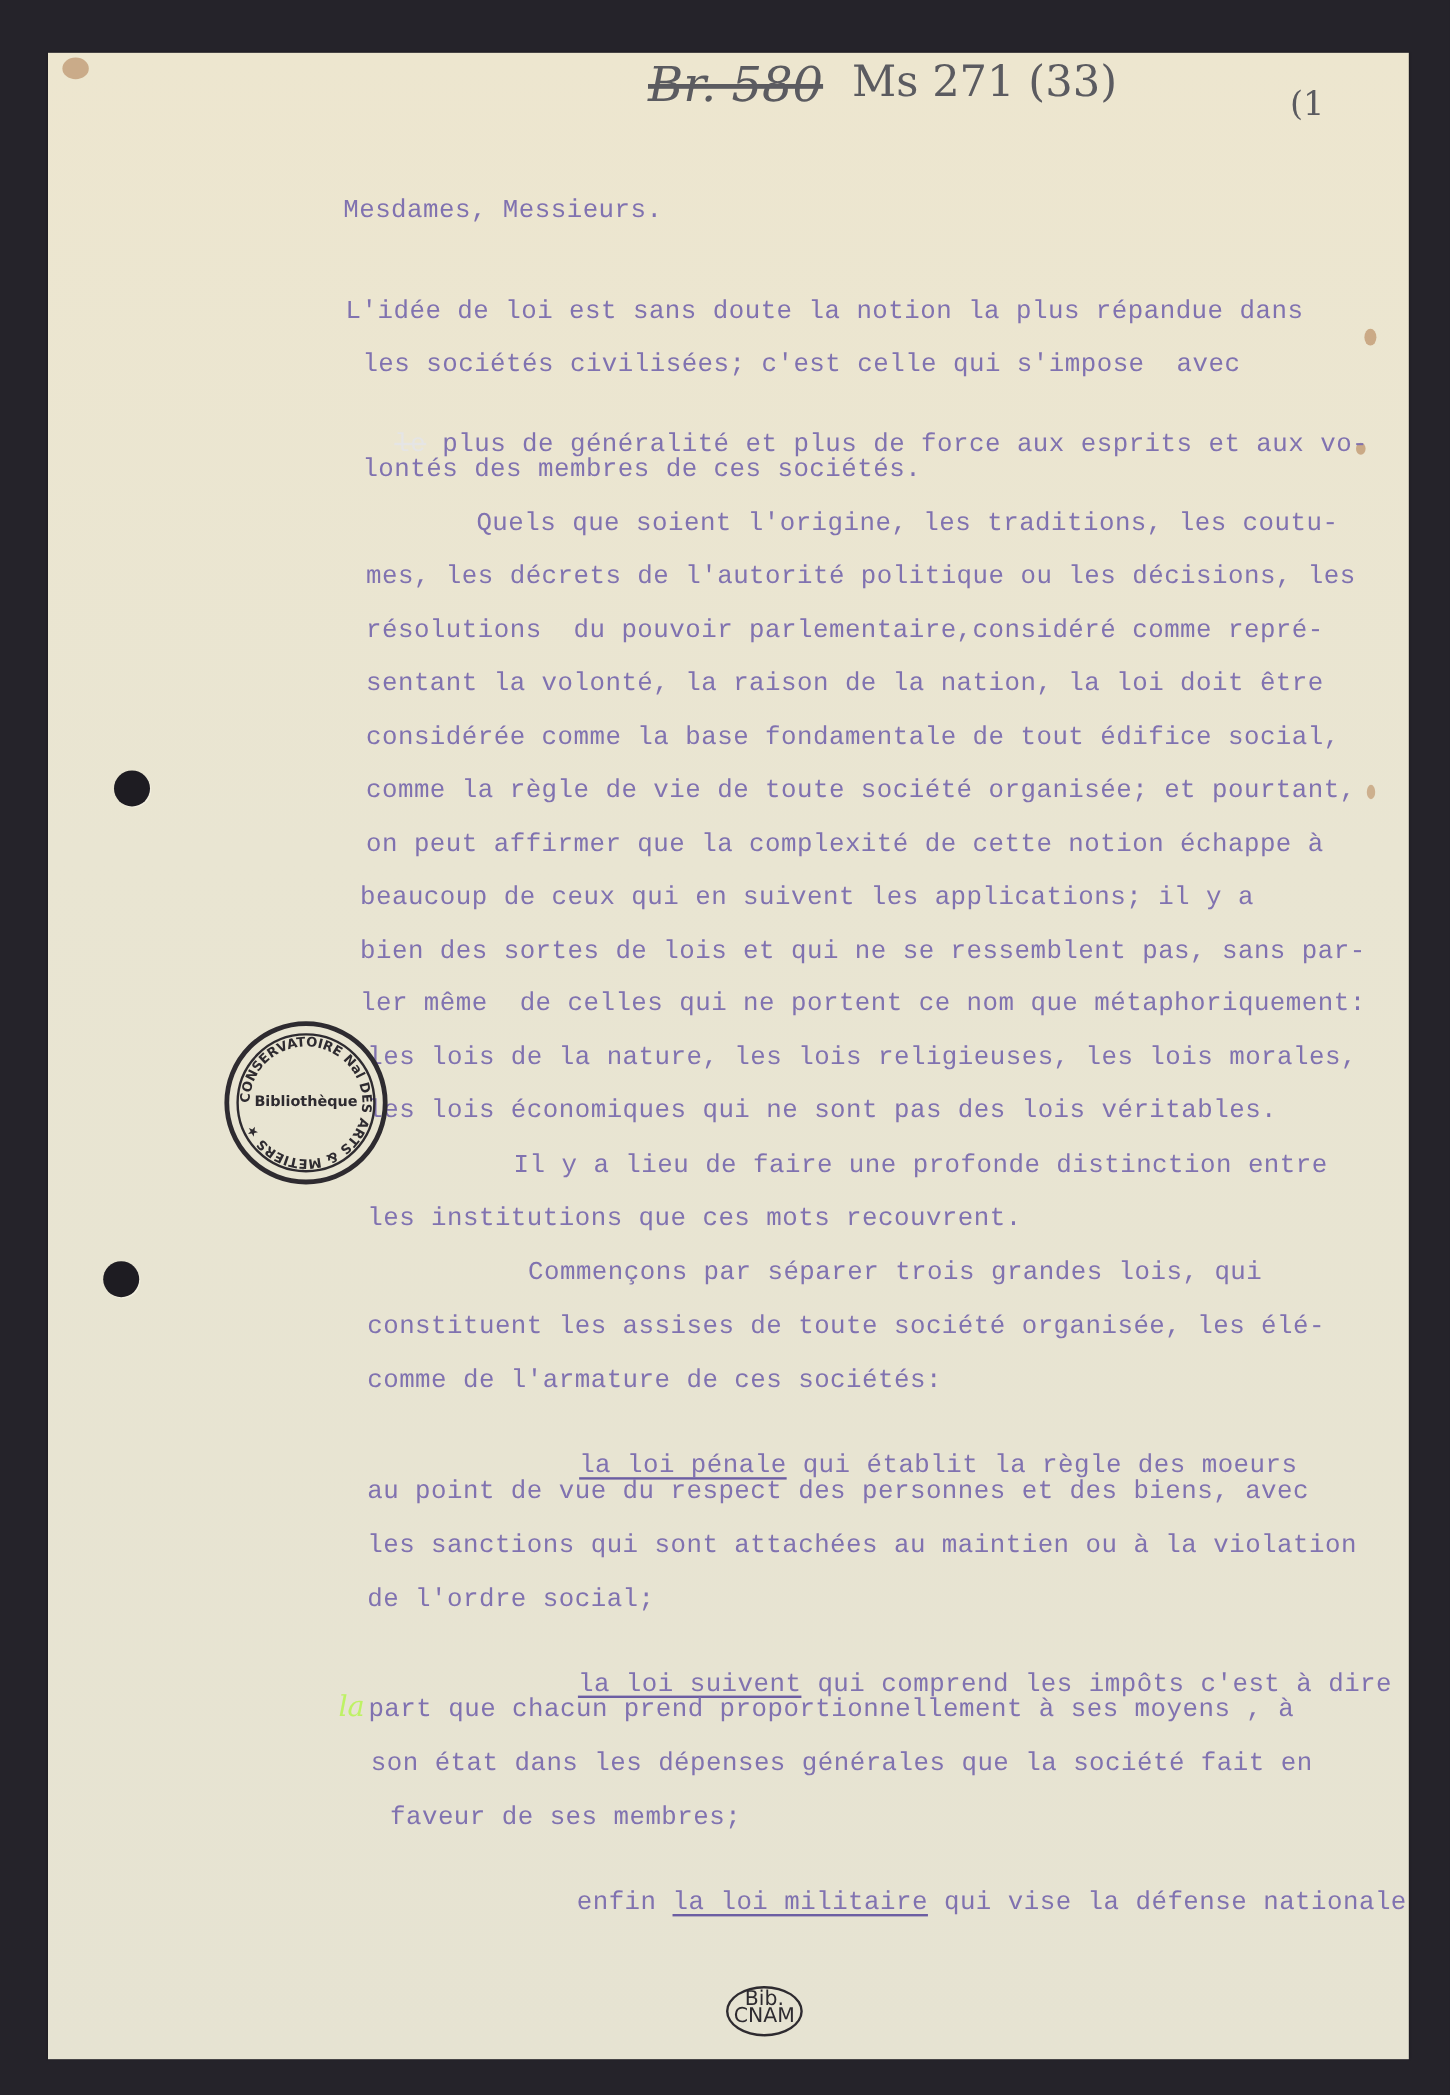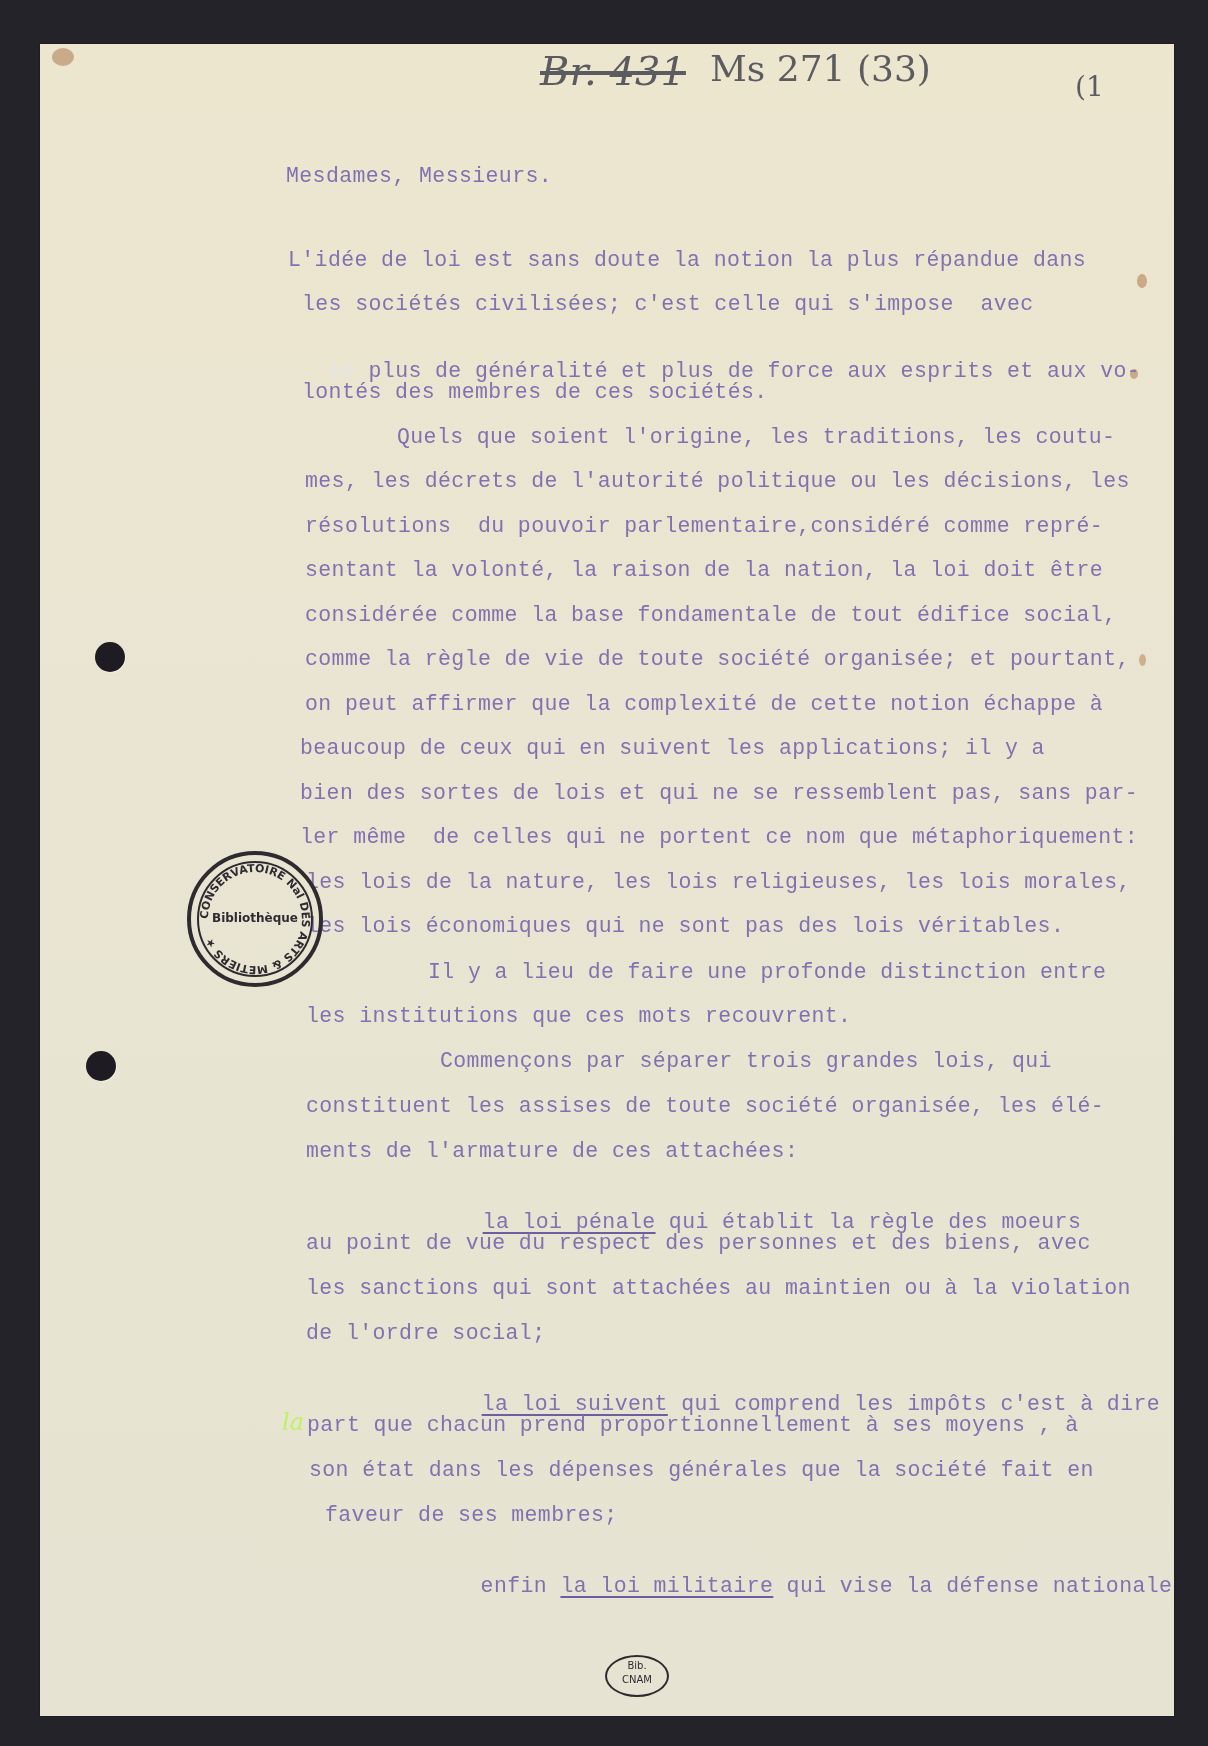--- a/index.html
+++ b/index.html
@@ -39,38 +39,38 @@
   .stamp-ring-text {
     position:absolute; inset:0;
   }
   .stamp-center {
     position:absolute; left:0; right:0; top:56px; text-align:center;
     font-family:"DejaVu Sans", sans-serif; font-weight:bold; font-size:12px; color:#2e2b30;
   }
   .stamp-oval {
     position:absolute; left:605px; top:1655px; width:64px; height:42px;
     border:2px solid #2e2b30; border-radius:50%; box-sizing:border-box;
-    font-family:"DejaVu Sans", sans-serif; font-size:10px; color:#2e2b30; text-align:center;
+    font-family:"DejaVu Sans", sans-serif; font-size:17px; color:#2e2b30; text-align:center;
   }
   .stamp-oval span { display:block; line-height:14px; }
 </style>
 </head>
 <body>
 
 <div class="paper">
   <div class="stain" style="left:12px;top:4px;width:22px;height:18px;background:rgba(160,100,50,.45);"></div>
   <div class="stain" style="left:1097px;top:230px;width:10px;height:14px;background:rgba(170,110,60,.5);"></div>
   <div class="stain" style="left:1090px;top:325px;width:8px;height:10px;background:rgba(170,110,60,.5);"></div>
   <div class="stain" style="left:1099px;top:610px;width:7px;height:12px;background:rgba(170,110,60,.45);"></div>
 </div>
 
 <div class="hole" style="left:95px;top:642px;"></div>
 <div class="hole" style="left:86px;top:1051px;"></div>
 
-<div class="hand" style="left:540px;top:48px;font-size:40px;text-decoration:line-through;">Br. 431</div>
+<div class="hand" style="left:540px;top:48px;font-size:40px;text-decoration:line-through;">Br. 580</div>
 <div class="hand" style="left:710px;top:48px;font-size:36px;font-style:normal;">Ms 271 (33)</div>
 <div class="hand" style="left:1075px;top:70px;font-size:28px;font-style:normal;">(1</div>
 
 <div class="line" style="left:286px;top:164px;">Mesdames, Messieurs.</div>
 
 <div class="line" style="left:288px;top:248px;">L'idée de loi est sans doute la notion la plus répandue dans</div>
 <div class="line" style="left:302px;top:292px;">les sociétés civilisées; c'est celle qui s'impose  avec</div>
 <div class="line" style="left:302px;top:335px;">
   <span class="strike">le</span> <span>plus de généralité et plus de force aux esprits et aux vo-</span>
 </div>
@@ -87,21 +87,21 @@
 <div class="line" style="left:300px;top:781px;">bien des sortes de lois et qui ne se ressemblent pas, sans par-</div>
 <div class="line" style="left:300px;top:825px;">ler même  de celles qui ne portent ce nom que métaphoriquement:</div>
 <div class="line" style="left:306px;top:870px;">les lois de la nature, les lois religieuses, les lois morales,</div>
 <div class="line" style="left:306px;top:914px;">les lois économiques qui ne sont pas des lois véritables.</div>
 
 <div class="line" style="left:428px;top:960px;">Il y a lieu de faire une profonde distinction entre</div>
 <div class="line" style="left:306px;top:1004px;">les institutions que ces mots recouvrent.</div>
 
 <div class="line" style="left:440px;top:1049px;">Commençons par séparer trois grandes lois, qui</div>
 <div class="line" style="left:306px;top:1094px;">constituent les assises de toute société organisée, les élé-</div>
-<div class="line" style="left:306px;top:1139px;">ments de l'armature de ces attachées:</div>
+<div class="line" style="left:306px;top:1139px;">comme de l'armature de ces sociétés:</div>
 
 <div class="line" style="left:456px;top:1186px;">
   <span class="u">la loi pénale</span> <span>qui établit la règle des moeurs</span>
 </div>
 <div class="line" style="left:306px;top:1231px;">au point de vue du respect des personnes et des biens, avec</div>
 <div class="line" style="left:306px;top:1276px;">les sanctions qui sont attachées au maintien ou à la violation</div>
 <div class="line" style="left:306px;top:1321px;">de l'ordre social;</div>
 
 <div class="line" style="left:455px;top:1368px;">
   <span class="u">la loi suivent</span> <span>qui comprend les impôts c'est à dire</span>

